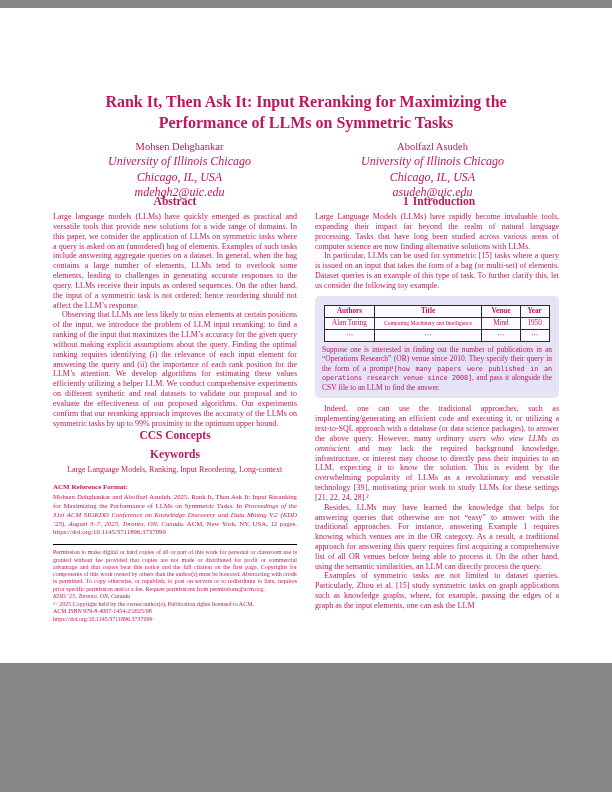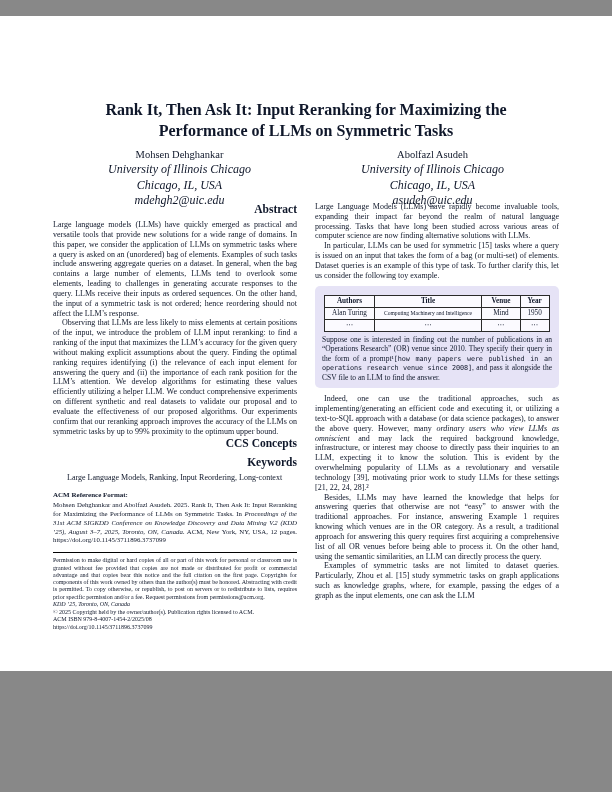--- a/index.html
+++ b/index.html
@@ -1,36 +1,36 @@
 <!DOCTYPE html>
 <html><head>
 <meta charset="utf-8">
 <style>
   * { margin:0; padding:0; box-sizing:border-box; }
   html,body { background:#888; }
   .page {
-    position:relative; width:612px; height:655px; margin:16px auto;
-    background:#ffffff; font-family:"Liberation Serif", serif; color:#0f172a;
+    position:relative; width:612px; height:655px; margin:8px auto;
+    background:#ffffff; font-family:"Liberation Serif", serif; color:#be185d;
     overflow:hidden;
   }
   .title {
     position:absolute; top:84px; left:56px; width:500px;
     text-align:center; font-size:16px; font-weight:bold; line-height:1.3;
   }
   .authors { position:absolute; top:133px; left:53px; width:506px; display:flex; }
   .author { flex:1; text-align:center; }
   .author .name { font-size:10.5px; margin-bottom:2px; }
   .author .aff  { font-size:12px; line-height:1.3;font-style:italic; }
   .col {
     position:absolute; top:186px; width:244px;
     font-size:8px; line-height:1.23; text-align:justify;
   }
   .col-left  { left:53px; }
   .col-right { left:315px; }
-  h2.section { font-size:11.5px; font-weight:bold; text-align:right; margin:0 0 4px 0; }
+  h2.section { font-size:11.5px; font-weight:bold; text-align:center; margin:0 0 4px 0; }
   h2.section .secnum { display:inline-block; min-width:14px; }
   .mt { margin-top:11px; }
   p.body { margin:0; }
   p.indent { text-indent:9px; }
   .ccs-line { font-size:8px; text-align:left; }
   .kw-line  { font-size:8px; text-align:left;padding-left:14px; }
   .acmref-head { font-size:7px; font-weight:bold; margin-top:9px; }
   .acmref { font-size:6.8px; line-height:1.3; margin-top:1px; }
   .rule { border-top:0.8px solid #000; margin-top:7px; }
   .permission { font-size:6px; line-height:1.22; margin-top:4px; }
@@ -95,20 +95,21 @@
 
     <div class="rule"></div>
     <p class="permission">Permission to make digital or hard copies of all or part of this work for personal or classroom use is granted without fee provided that copies are not made or distributed for profit or commercial advantage and that copies bear this notice and the full citation on the first page. Copyrights for components of this work owned by others than the author(s) must be honored. Abstracting with credit is permitted. To copy otherwise, or republish, to post on servers or to redistribute to lists, requires prior specific permission and/or a fee. Request permissions from permissions@acm.org.</p>
     <p class="perm-meta italic">KDD ’25, Toronto, ON, Canada</p>
     <p class="perm-meta">© 2025 Copyright held by the owner/author(s). Publication rights licensed to ACM.</p>
     <p class="perm-meta">ACM ISBN 979-8-4007-1454-2/2025/08</p>
     <p class="perm-meta"><a class="plainlink">https://doi.org/10.1145/3711896.3737099</a></p>
   </div>
 
   <div class="col col-right">
+    <h2 class="section"><span class="secnum">1</span><span>Introduction</span></h2>
     <p class="body">Large Language Models (LLMs) have rapidly become invaluable tools, expanding their impact far beyond the realm of natural language processing. Tasks that have long been studied across various areas of computer science are now finding alternative solutions with LLMs.</p>
     <p class="body indent">In particular, LLMs can be used for symmetric [15] tasks where a query is issued on an input that takes the form of a bag (or multi-set) of elements. Dataset queries is an example of this type of task. To further clarify this, let us consider the following toy example.</p>
 
     <div class="example-box">
       <table class="ex-table">
         <thead>
           <tr>
             <th style="width:22%">Authors</th>
             <th style="width:48%">Title</th>
             <th style="width:17%">Venue</th>

